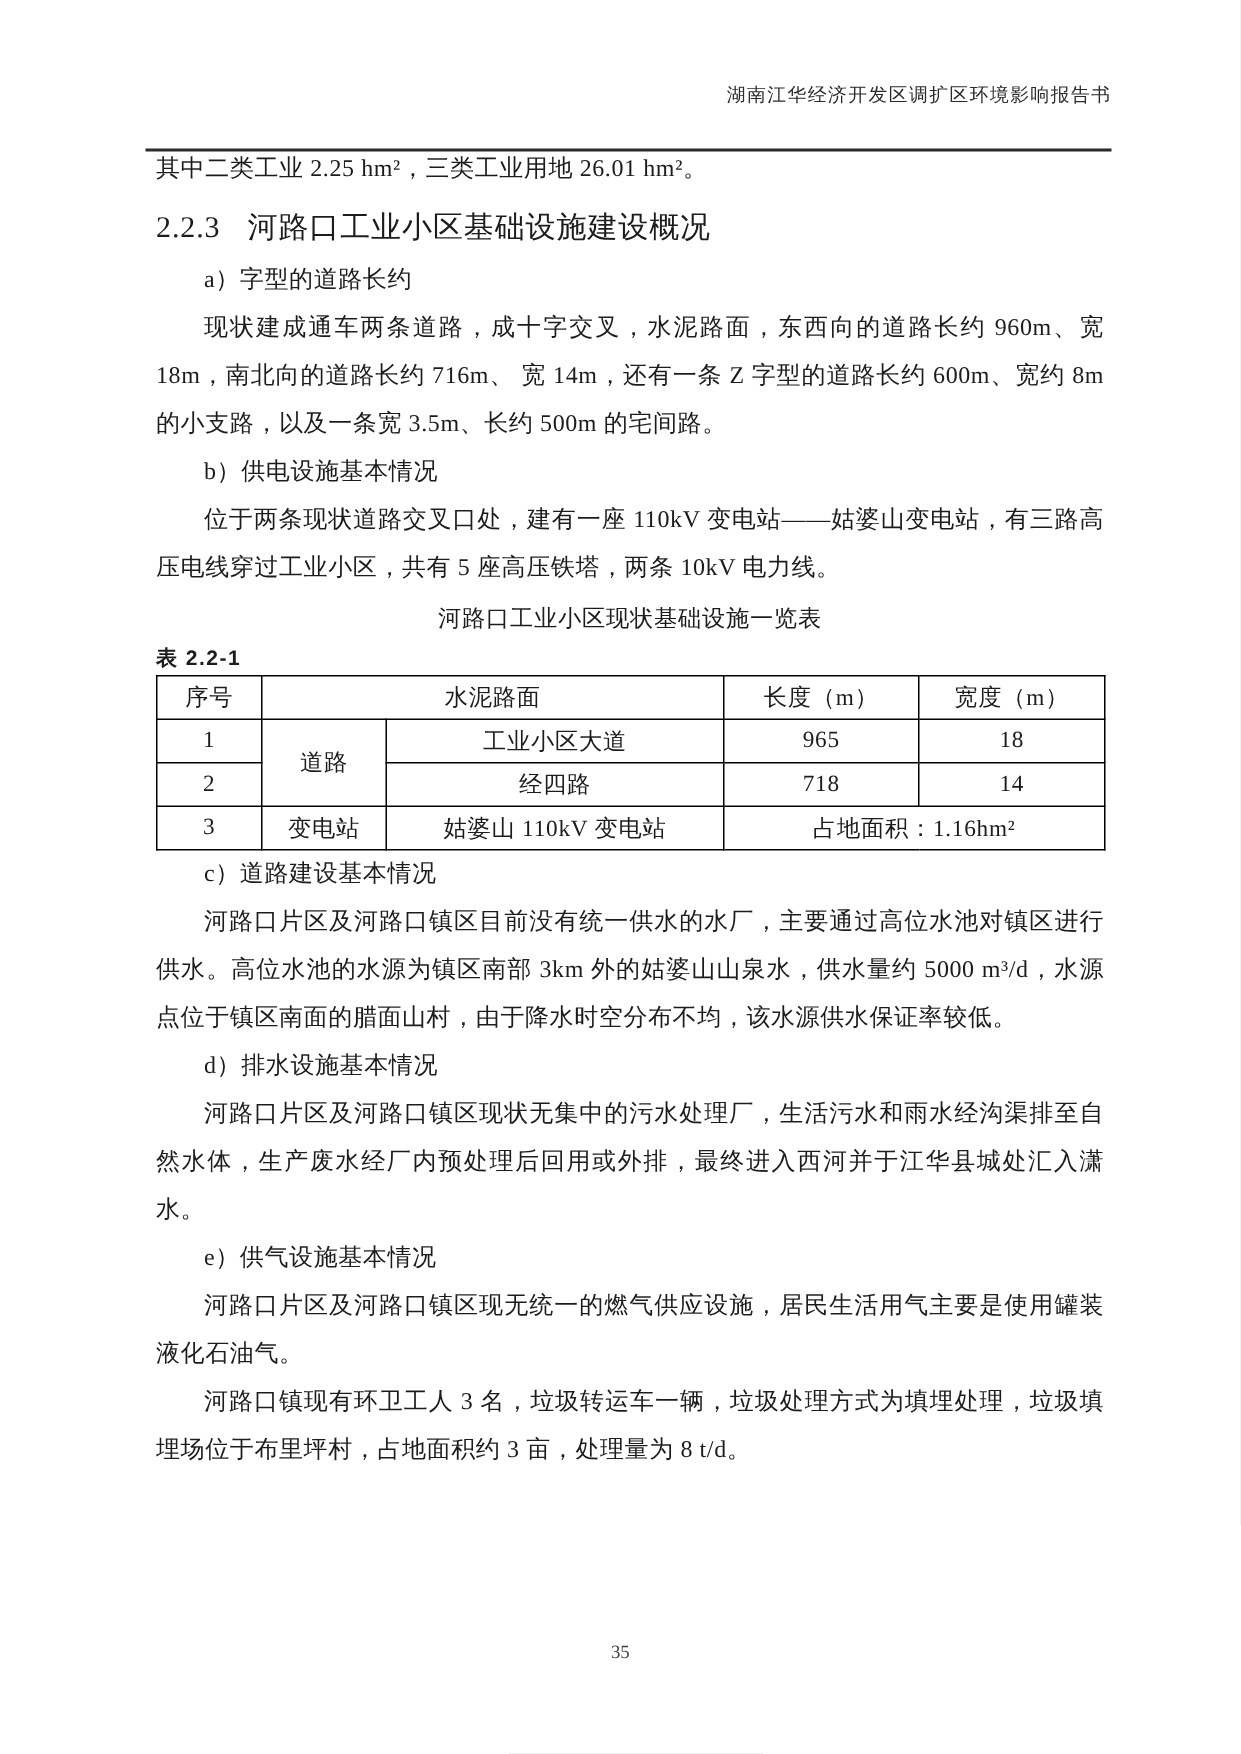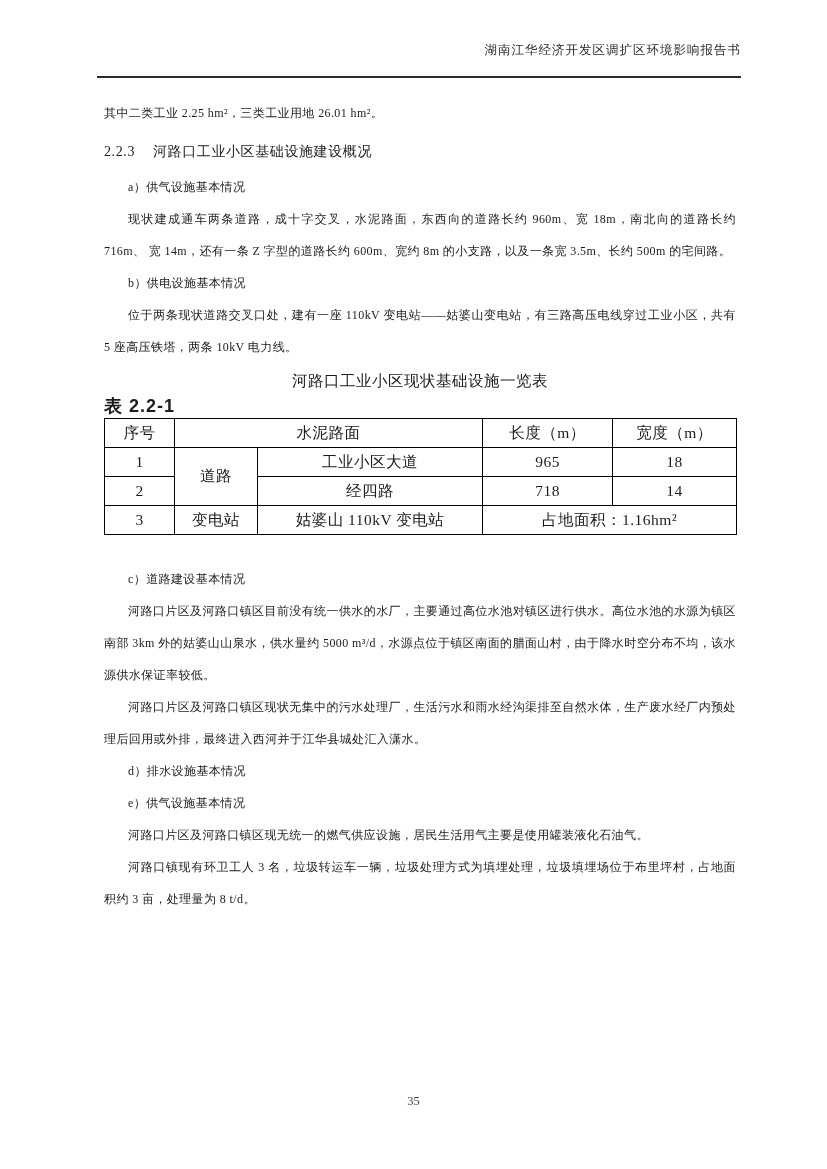--- a/index.html
+++ b/index.html
@@ -8,73 +8,72 @@
     width: 827px;
     height: 1169px;
     margin: 0 auto;
     background: #ffffff;
     font-family: "Liberation Serif", "DejaVu Serif", serif;
     color: #1c1c1c;
     overflow: hidden;
   }
   .running-header {
     position: absolute;
-    top: 42px;
+    top: 55px;
     left: 97px;
     width: 644px;
     text-align: right;
     font-size: 12.5px;
     letter-spacing: 1px;
     color: #2a2a2a;
-    padding-bottom: 17px;
+    padding-bottom: 27px;
     border-bottom: 2px solid #2b2b2b;
   }
   .content {
     position: absolute;
     top: 97px;
     left: 104px;
     width: 632px;
   }
   .para {
     margin: 0;
-    font-size: 12px;
+    font-size: 16px;
     line-height: 32px;
     text-align: justify;
     letter-spacing: 0.4px;
   }
   .indent { text-indent: 2em; }
   .section-heading {
     margin: 5px 0 1px 0;
-    font-size: 14px;
+    font-size: 20px;
     font-weight: normal;
     line-height: 36px;
     letter-spacing: 0.6px;
   }
   .section-heading .sec-num { margin-right: 18px; }
   .table-caption {
     margin-top: 5px;
     text-align: center;
     font-family: "Liberation Sans", "DejaVu Sans", sans-serif;
     font-weight: normal;
     font-size: 15.5px;
     line-height: 26px;
     letter-spacing: 0.5px;
   }
   .table-label {
     font-family: "Liberation Sans", "DejaVu Sans", sans-serif;
     font-weight: bold;
-    font-size: 18px;
+    font-size: 14px;
     line-height: 24px;
     letter-spacing: 1px;
   }
   table.data-table {
     width: 632px;
     border-collapse: collapse;
     table-layout: fixed;
-    margin-bottom: 28px;
   }
   table.data-table td, table.data-table th {
     border: 1.5px solid #000;
     font-size: 15.5px;
     font-weight: normal;
     text-align: center;
     vertical-align: middle;
     height: 28px;
     padding: 0 2px;
     letter-spacing: 0.5px;
@@ -97,21 +96,21 @@
   <div class="running-header">湖南江华经济开发区调扩区环境影响报告书</div>
 
   <div class="content">
 
     <p class="para">其中二类工业 2.25 hm²，三类工业用地 26.01 hm²。</p>
 
     <h2 class="section-heading">
       <span class="sec-num">2.2.3</span><span>河路口工业小区基础设施建设概况</span>
     </h2>
 
-    <p class="para indent">a）供气设施基本情况</p>
+    <p class="para indent">a）字型的道路长约</p>
     <p class="para indent">现状建成通车两条道路，成十字交叉，水泥路面，东西向的道路长约 960m、宽 18m，南北向的道路长约 716m、 宽 14m，还有一条 Z 字型的道路长约 600m、宽约 8m 的小支路，以及一条宽 3.5m、长约 500m 的宅间路。</p>
 
     <p class="para indent">b）供电设施基本情况</p>
     <p class="para indent">位于两条现状道路交叉口处，建有一座 110kV 变电站——姑婆山变电站，有三路高压电线穿过工业小区，共有 5 座高压铁塔，两条 10kV 电力线。</p>
 
     <div class="table-caption">河路口工业小区现状基础设施一览表</div>
     <div class="table-label">表 2.2-1</div>
 
     <table class="data-table">
       <colgroup>
@@ -146,22 +145,22 @@
           <td>变电站</td>
           <td>姑婆山 110kV 变电站</td>
           <td colspan="2">占地面积：1.16hm²</td>
         </tr>
       </tbody>
     </table>
 
     <p class="para indent">c）道路建设基本情况</p>
     <p class="para indent">河路口片区及河路口镇区目前没有统一供水的水厂，主要通过高位水池对镇区进行供水。高位水池的水源为镇区南部 3km 外的姑婆山山泉水，供水量约 5000 m³/d，水源点位于镇区南面的腊面山村，由于降水时空分布不均，该水源供水保证率较低。</p>
 
+    <p class="para indent">d）排水设施基本情况</p>
     <p class="para indent">河路口片区及河路口镇区现状无集中的污水处理厂，生活污水和雨水经沟渠排至自然水体，生产废水经厂内预处理后回用或外排，最终进入西河并于江华县城处汇入潇水。</p>
-    <p class="para indent">d）排水设施基本情况</p>
 
     <p class="para indent">e）供气设施基本情况</p>
     <p class="para indent">河路口片区及河路口镇区现无统一的燃气供应设施，居民生活用气主要是使用罐装液化石油气。</p>
 
     <p class="para indent">河路口镇现有环卫工人 3 名，垃圾转运车一辆，垃圾处理方式为填埋处理，垃圾填埋场位于布里坪村，占地面积约 3 亩，处理量为 8 t/d。</p>
 
   </div>
 
   <div class="footer">35</div>
 

